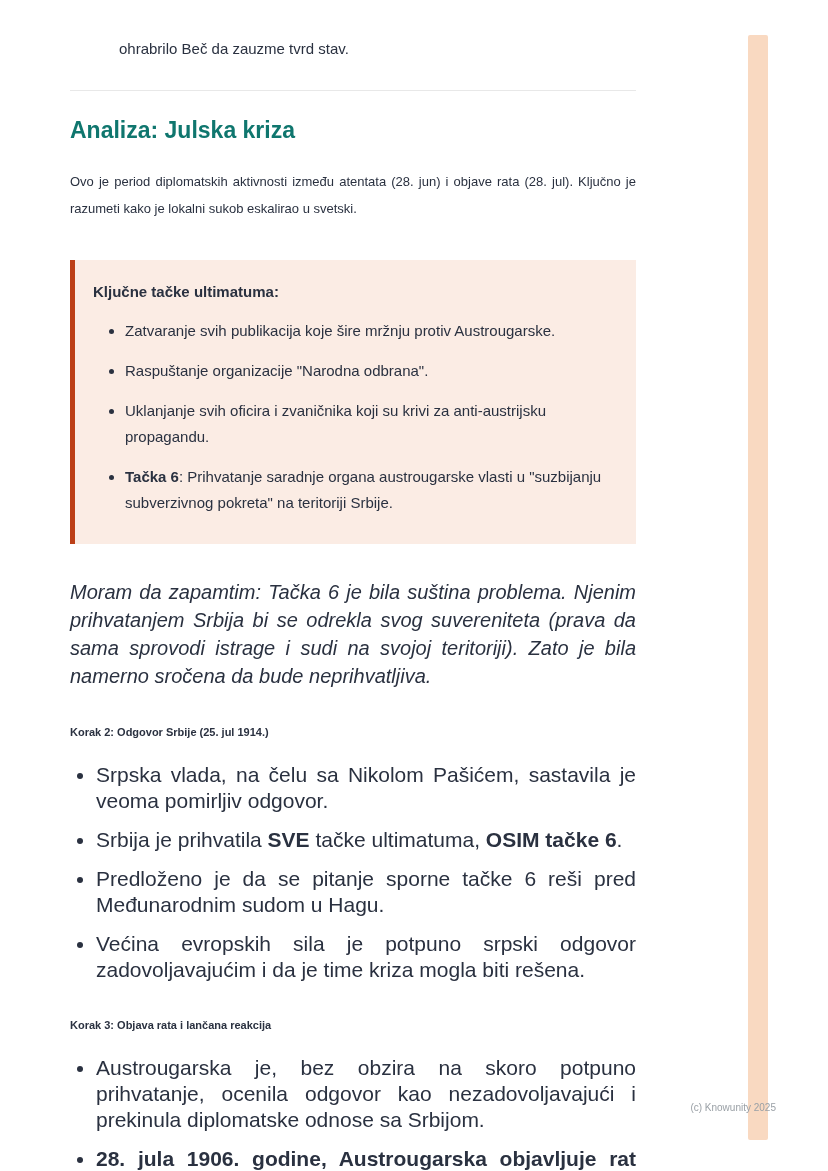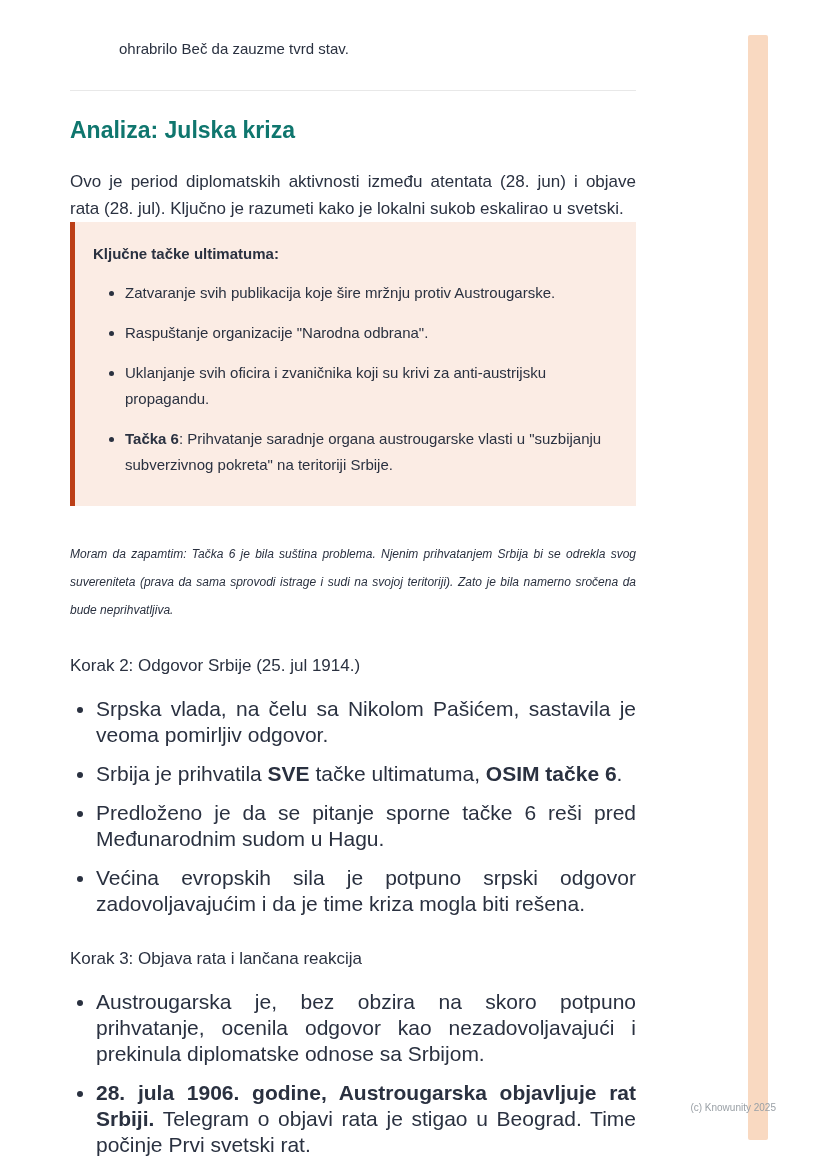--- a/index.html
+++ b/index.html
@@ -31,26 +31,27 @@
     margin: 30px 0 0 0;
     height: 0;
   }
   .section-heading {
     color: #0f766e;
     font-size: 23px;
     font-weight: bold;
     margin: 26px 0 0 0;
   }
   .para {
-    font-size: 17px;
+    font-size: 13px;
     line-height: 27px;
     margin: 24px 0 0 0;
   }
   .justify { text-align: justify; }
   .callout {
+    margin-top: 38px;
     background: #fbece4;
     border-left: 5px solid #bc3f17;
     padding: 20px 26px 14px 18px;
   }
   .callout-title {
     margin: 0;
     font-size: 15px;
     font-weight: bold;
     line-height: 24px;
   }
@@ -58,27 +59,27 @@
     margin: 14px 0 0 0;
     padding-left: 32px;
   }
   .callout li {
     font-size: 15px;
     line-height: 26px;
     margin-bottom: 14px;
   }
   .note {
     font-style: italic;
-    font-size: 12px;
+    font-size: 20px;
     line-height: 28px;
     margin: 34px 0 0 0;
   }
   .korak-heading {
-    font-size: 17px;
-    font-weight: normal;
+    font-size: 11px;
+    font-weight: bold;
     margin: 30px 0 0 0;
     line-height: 24px;
   }
   ul.bullets {
     margin: 18px 0 0 0;
     padding-left: 26px;
   }
   ul.bullets > li {
     font-size: 21px;
     line-height: 26px;

